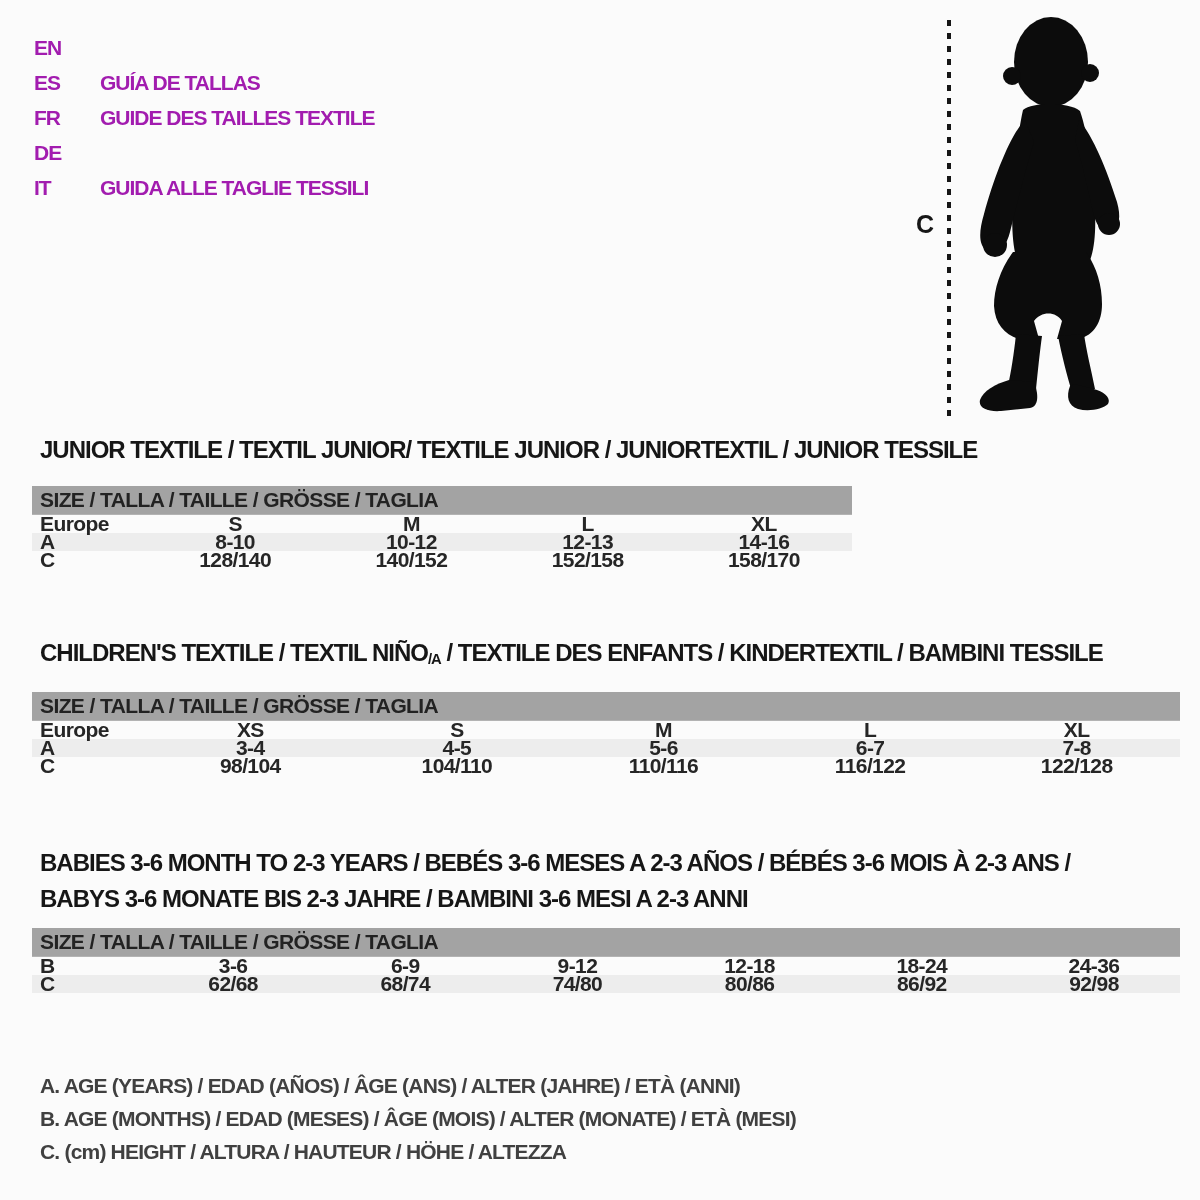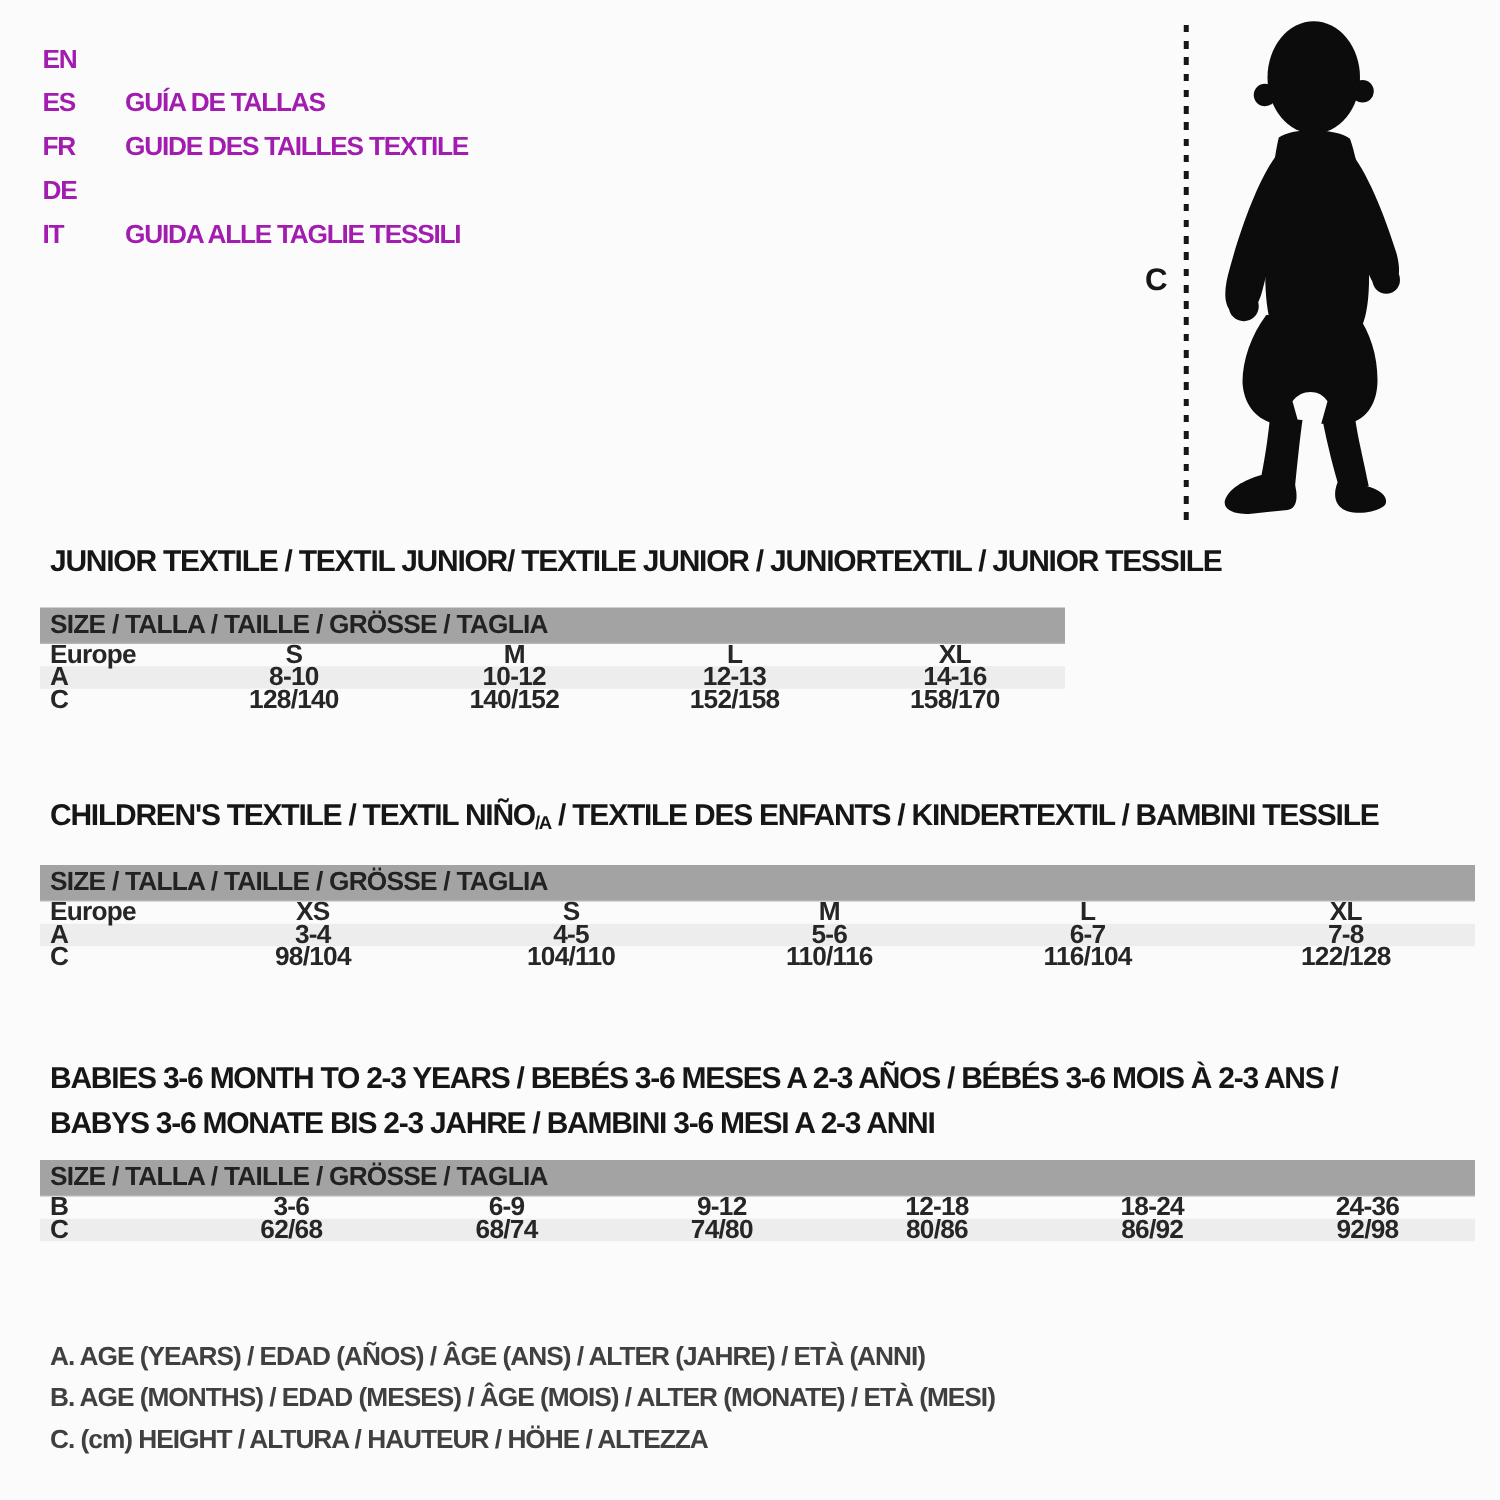--- a/index.html
+++ b/index.html
@@ -133,21 +133,21 @@
       <span class="cell">4-5</span>
       <span class="cell">5-6</span>
       <span class="cell">6-7</span>
       <span class="cell">7-8</span>
     </div>
     <div class="trow">
       <span class="rlabel">C</span>
       <span class="cell">98/104</span>
       <span class="cell">104/110</span>
       <span class="cell">110/116</span>
-      <span class="cell">116/104</span>
+      <span class="cell">116/122</span>
       <span class="cell">122/128</span>
     </div>
   </div>
 
   <div class="abs sec-title" style="top:849px;">BABIES 3-6 MONTH TO 2-3 YEARS / BEBÉS 3-6 MESES A 2-3 AÑOS / BÉBÉS 3-6 MOIS À 2-3 ANS /</div>
   <div class="abs sec-title" style="top:885px;">BABYS 3-6 MONATE BIS 2-3 JAHRE / BAMBINI 3-6 MESI A 2-3 ANNI</div>
   <div class="sg-table" style="top:928px;width:1148px;">
     <div class="thead">
       <span>SIZE / TALLA / TAILLE / GRÖSSE / TAGLIA</span>
     </div>

